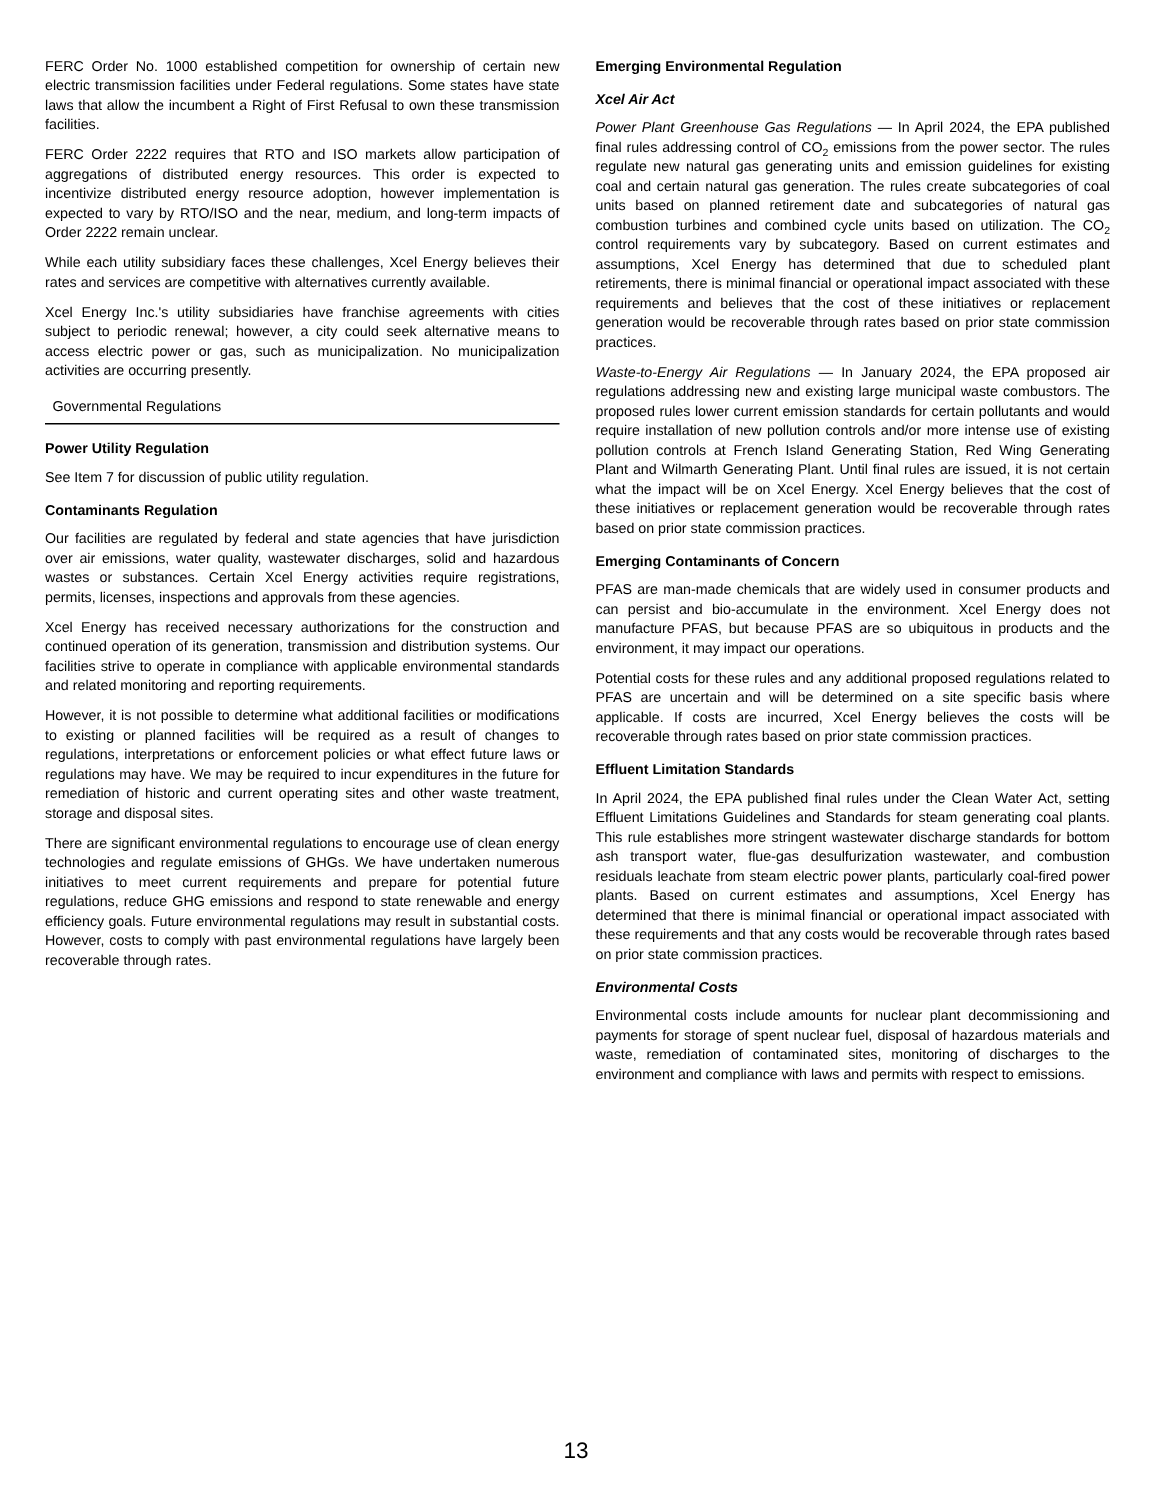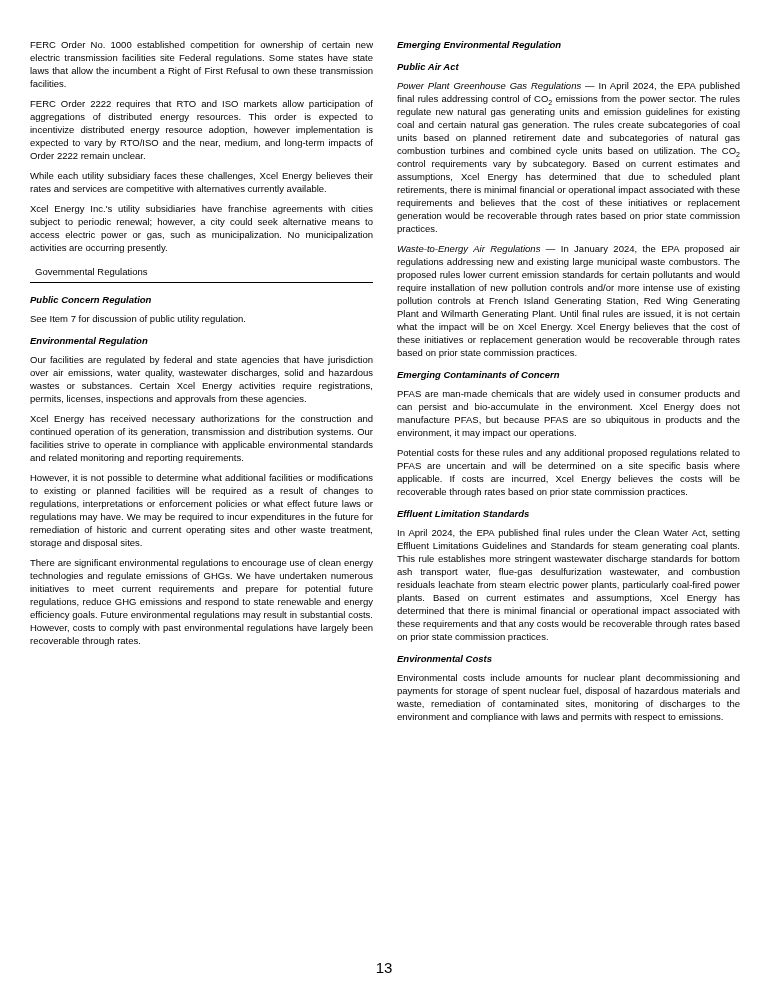--- a/index.html
+++ b/index.html
@@ -29,21 +29,20 @@
   .col {
     width: 343px;
   }
   p.body {
     margin: 0 0 7px 0;
     text-align: justify;
   }
   .heading {
     font-weight: bold;
     margin: 9px 0 6px 0;
-    font-style: italic;
   }
   .col > .heading:first-child {
     margin-top: 0;
   }
   .heading.italic {
     font-style: italic;
   }
   .lead-italic {
     font-style: italic;
     margin-top: 12px;
@@ -67,41 +66,41 @@
     font-size: 15px;
   }
 </style>
 </head>
 <body>
 
 <div class="page">
   <div class="columns">
 
     <div class="col">
-      <p class="body">FERC Order No. 1000 established competition for ownership of certain new electric transmission facilities site Federal regulations. Some states have state laws that allow the incumbent a Right of First Refusal to own these transmission facilities.</p>
+      <p class="body">FERC Order No. 1000 established competition for ownership of certain new electric transmission facilities under Federal regulations. Some states have state laws that allow the incumbent a Right of First Refusal to own these transmission facilities.</p>
       <p class="body">FERC Order 2222 requires that RTO and ISO markets allow participation of aggregations of distributed energy resources. This order is expected to incentivize distributed energy resource adoption, however implementation is expected to vary by RTO/ISO and the near, medium, and long-term impacts of Order 2222 remain unclear.</p>
       <p class="body">While each utility subsidiary faces these challenges, Xcel Energy believes their rates and services are competitive with alternatives currently available.</p>
       <p class="body">Xcel Energy Inc.'s utility subsidiaries have franchise agreements with cities subject to periodic renewal; however, a city could seek alternative means to access electric power or gas, such as municipalization. No municipalization activities are occurring presently.</p>
 
       <div class="section-header">Governmental Regulations</div>
 
-      <div class="heading">Public Concern Regulation</div>
+      <div class="heading">Power Utility Regulation</div>
       <p class="body">See Item 7 for discussion of public utility regulation.</p>
 
-      <div class="heading">Environmental Regulation</div>
+      <div class="heading">Contaminants Regulation</div>
       <p class="body">Our facilities are regulated by federal and state agencies that have jurisdiction over air emissions, water quality, wastewater discharges, solid and hazardous wastes or substances. Certain Xcel Energy activities require registrations, permits, licenses, inspections and approvals from these agencies.</p>
       <p class="body">Xcel Energy has received necessary authorizations for the construction and continued operation of its generation, transmission and distribution systems. Our facilities strive to operate in compliance with applicable environmental standards and related monitoring and reporting requirements.</p>
       <p class="body">However, it is not possible to determine what additional facilities or modifications to existing or planned facilities will be required as a result of changes to regulations, interpretations or enforcement policies or what effect future laws or regulations may have. We may be required to incur expenditures in the future for remediation of historic and current operating sites and other waste treatment, storage and disposal sites.</p>
       <p class="body">There are significant environmental regulations to encourage use of clean energy technologies and regulate emissions of GHGs. We have undertaken numerous initiatives to meet current requirements and prepare for potential future regulations, reduce GHG emissions and respond to state renewable and energy efficiency goals. Future environmental regulations may result in substantial costs. However, costs to comply with past environmental regulations have largely been recoverable through rates.</p>
     </div>
 
     <div class="col">
       <div class="heading">Emerging Environmental Regulation</div>
 
-      <div class="heading italic">Public Air Act</div>
+      <div class="heading italic">Xcel Air Act</div>
 
       <p class="body"><span class="lead-italic">Power Plant Greenhouse Gas Regulations</span><span> — In April 2024, the EPA published final rules addressing control of CO</span><sub>2</sub><span> emissions from the power sector. The rules regulate new natural gas generating units and emission guidelines for existing coal and certain natural gas generation. The rules create subcategories of coal units based on planned retirement date and subcategories of natural gas combustion turbines and combined cycle units based on utilization. The CO</span><sub>2</sub><span> control requirements vary by subcategory. Based on current estimates and assumptions, Xcel Energy has determined that due to scheduled plant retirements, there is minimal financial or operational impact associated with these requirements and believes that the cost of these initiatives or replacement generation would be recoverable through rates based on prior state commission practices.</span></p>
 
       <p class="body"><span class="lead-italic">Waste-to-Energy Air Regulations</span><span> — In January 2024, the EPA proposed air regulations addressing new and existing large municipal waste combustors. The proposed rules lower current emission standards for certain pollutants and would require installation of new pollution controls and/or more intense use of existing pollution controls at French Island Generating Station, Red Wing Generating Plant and Wilmarth Generating Plant. Until final rules are issued, it is not certain what the impact will be on Xcel Energy. Xcel Energy believes that the cost of these initiatives or replacement generation would be recoverable through rates based on prior state commission practices.</span></p>
 
       <div class="heading">Emerging Contaminants of Concern</div>
       <p class="body">PFAS are man-made chemicals that are widely used in consumer products and can persist and bio-accumulate in the environment. Xcel Energy does not manufacture PFAS, but because PFAS are so ubiquitous in products and the environment, it may impact our operations.</p>
       <p class="body">Potential costs for these rules and any additional proposed regulations related to PFAS are uncertain and will be determined on a site specific basis where applicable. If costs are incurred, Xcel Energy believes the costs will be recoverable through rates based on prior state commission practices.</p>
 
       <div class="heading">Effluent Limitation Standards</div>

